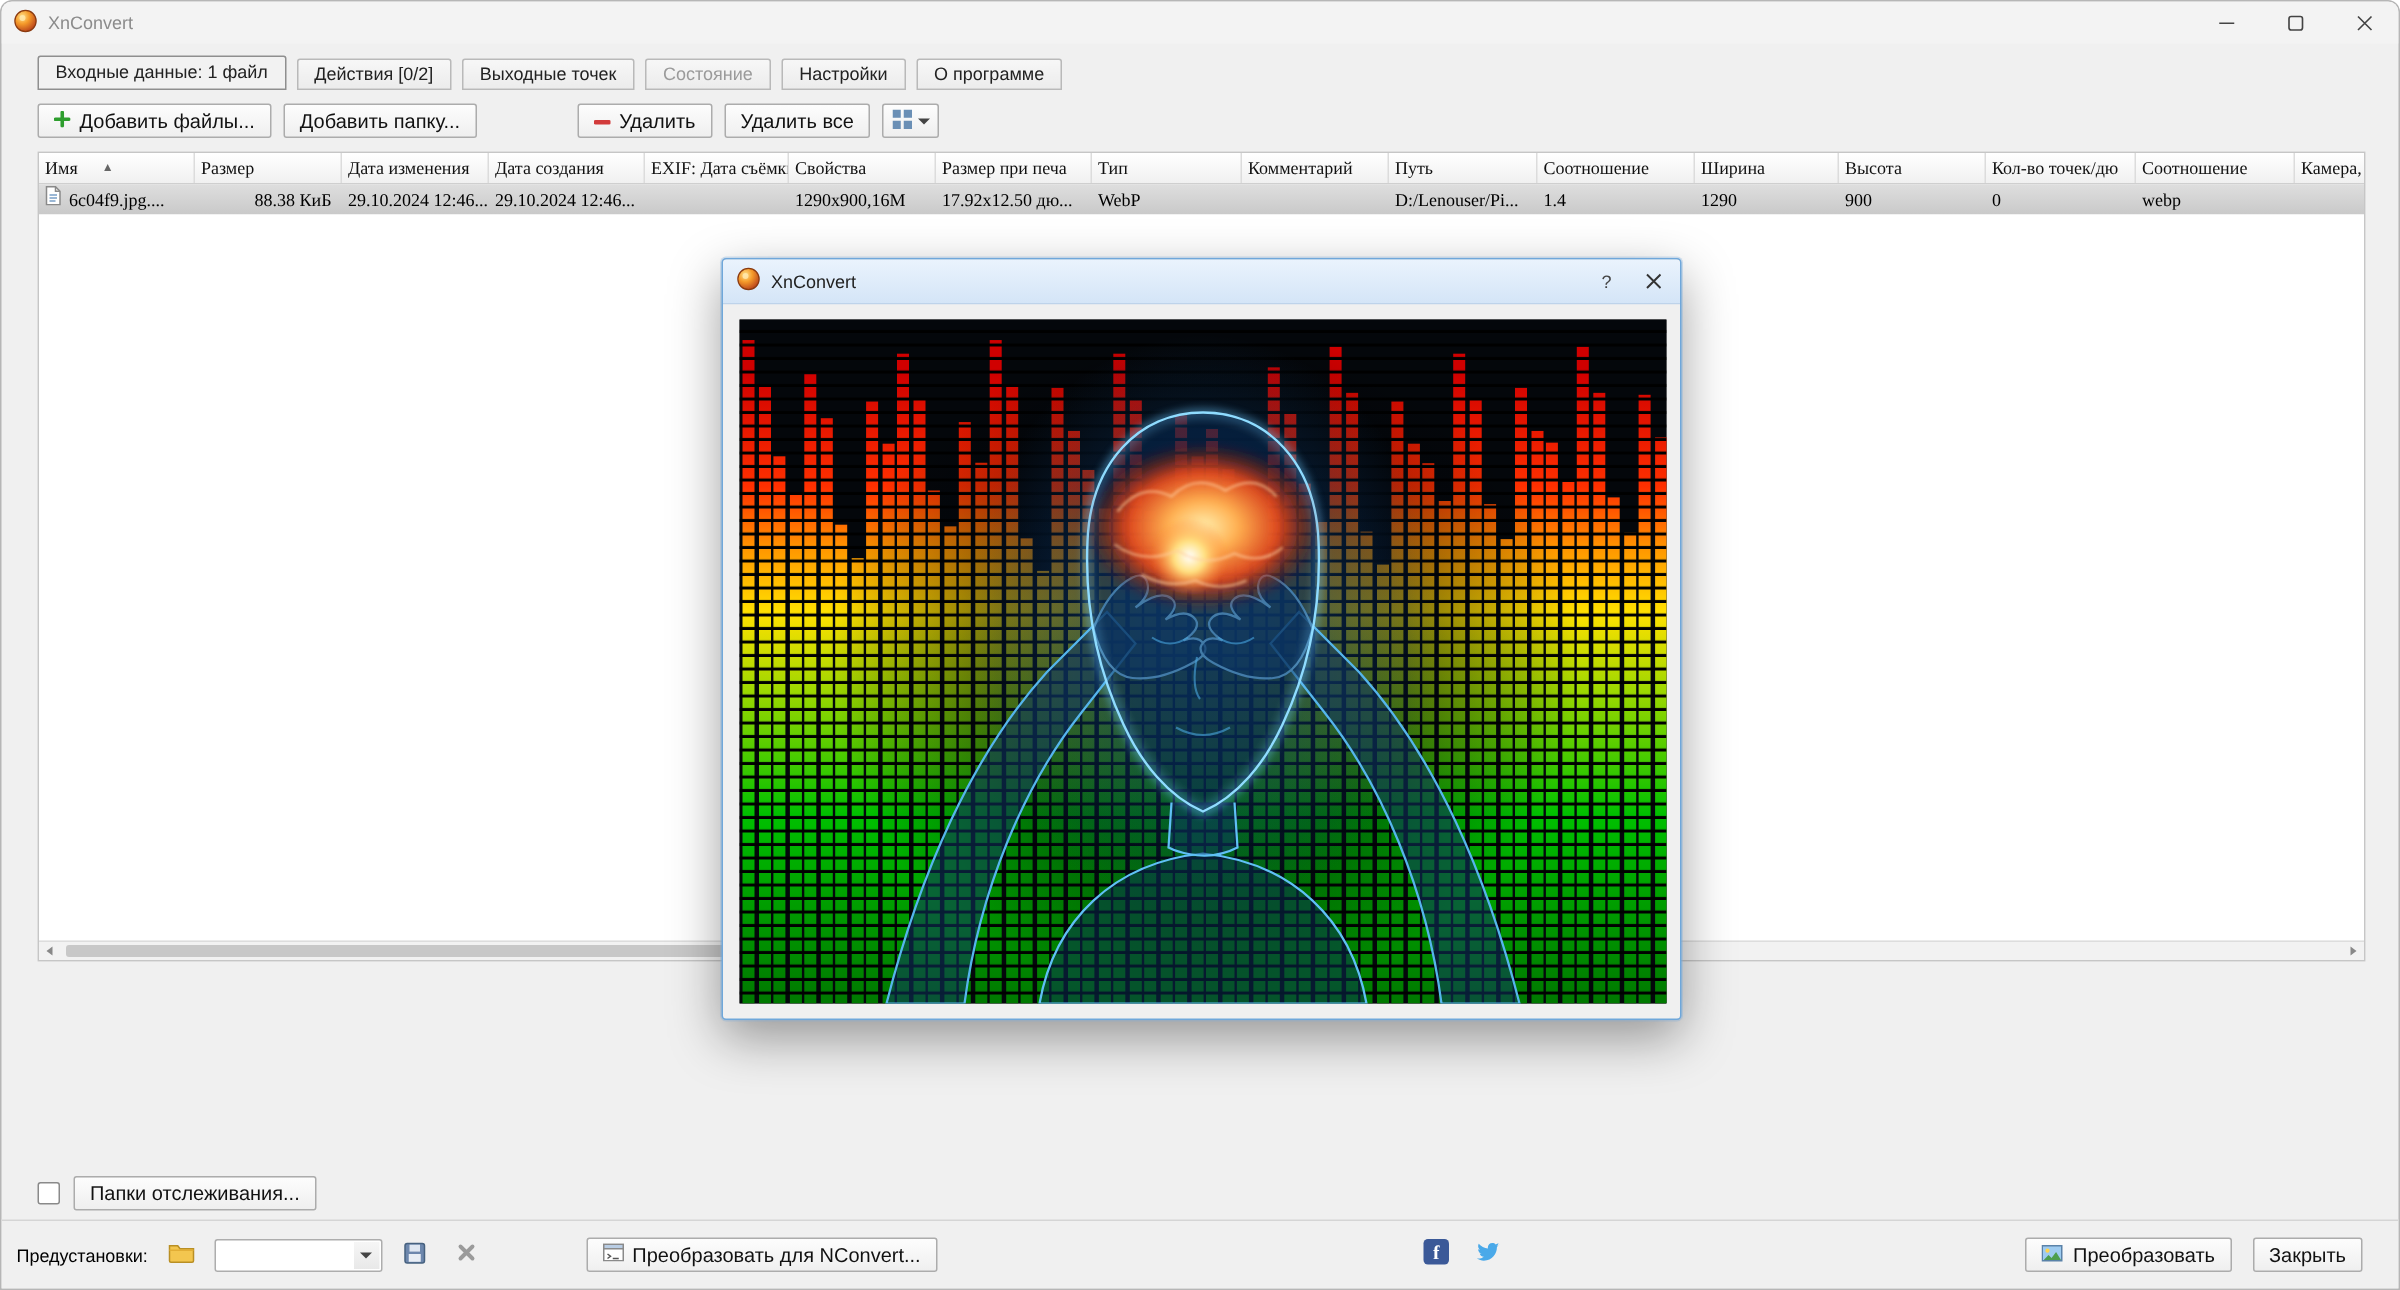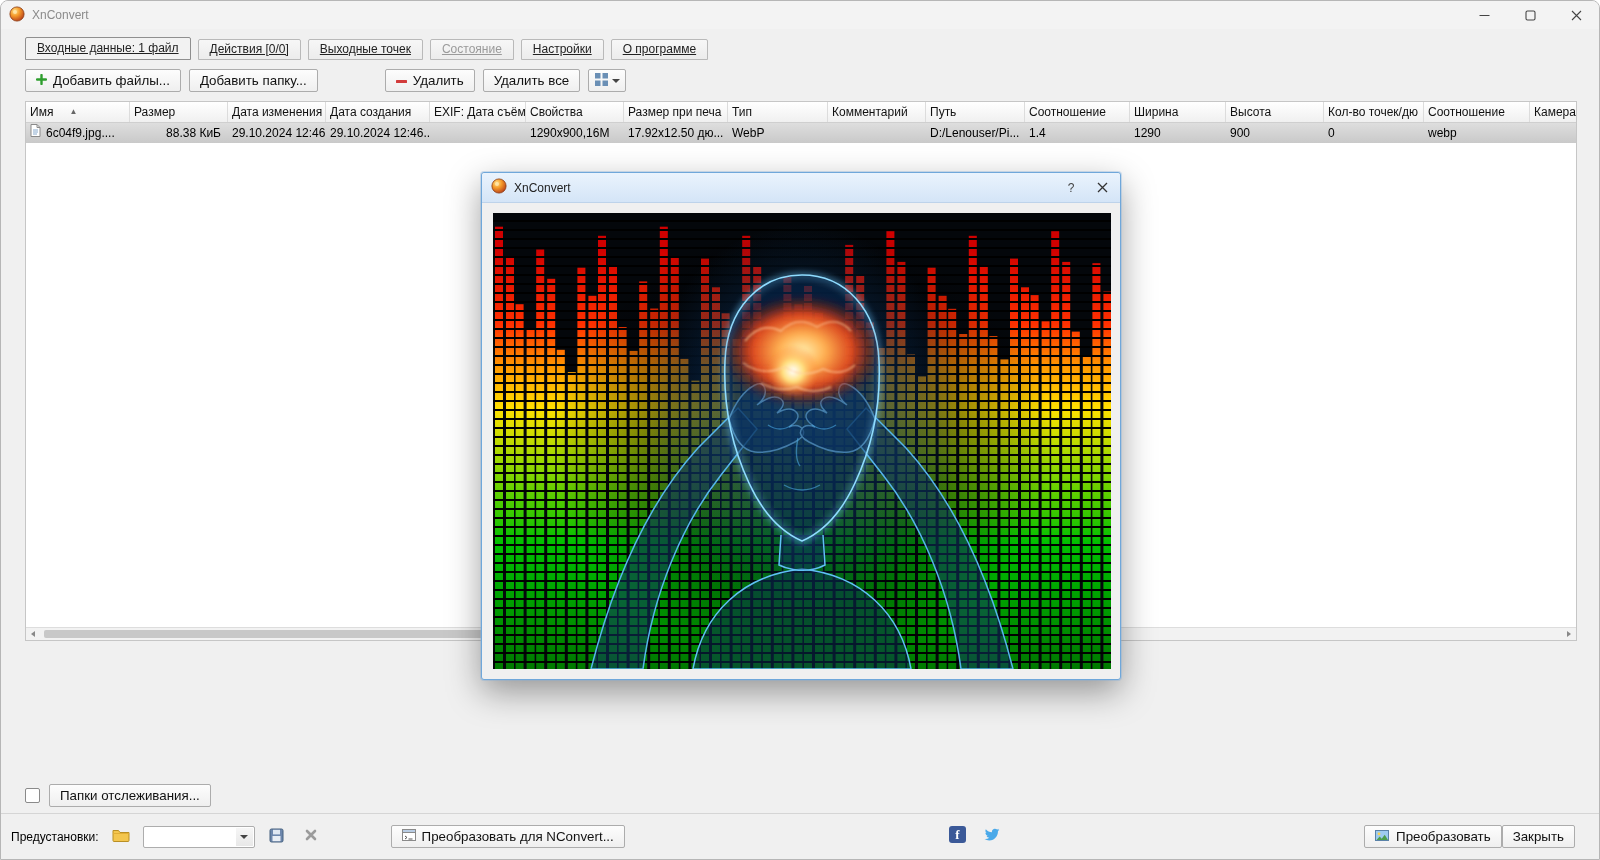--- a/index.html
+++ b/index.html
@@ -8,35 +8,35 @@
   .window { position:absolute; inset:0; background:#f0f0f0; border:1px solid #b6b6b6; border-radius:8px 8px 0 0; overflow:hidden; }
 
   
   .titlebar { position:absolute; left:0; top:0; right:0; height:28px; background:#f3f3f3; display:flex; align-items:center; padding-left:8px; gap:7px; }
   .titlebar .title { color:#8b8b8b; }
   .win-btns { position:absolute; right:0; top:0; height:28px; display:flex; }
   .win-btn { width:46px; height:28px; display:flex; align-items:center; justify-content:center; }
 
   
   .tabbar { position:absolute; left:24px; top:36px; height:23px; display:flex; align-items:flex-end; gap:7px; }
-  .tab { height:21px; line-height:19px; padding:0 11px; border:1px solid #b9b9b9; background:linear-gradient(#f7f7f7,#ececec); color:#222; white-space:nowrap; border-radius:2px 2px 0 0;text-decoration:underline; }
+  .tab { height:21px; line-height:19px; padding:0 11px; border:1px solid #b9b9b9; background:linear-gradient(#f7f7f7,#ececec); color:#222; white-space:nowrap; border-radius:2px 2px 0 0; }
   .tab.active { height:23px; line-height:21px; background:#f2f2f2; border-color:#8f8f8f; }
   .tab.disabled { color:#9a9a9a; }
 
   
   .toolbar { position:absolute; left:24px; top:68px; width:1552px; height:24px; display:flex; align-items:flex-start; gap:8px; }
   .btn { height:23px; border:1px solid #acacac; background:linear-gradient(#fdfdfd,#efefef); border-radius:2px; padding:0 10px; display:inline-flex; align-items:center; gap:6px; white-space:nowrap; color:#111; }
   .btn-remove { margin-left:59px; }
   .filter-input { margin-left:auto; width:530px; height:22px; border:1px solid #b5b5b5; border-radius:2px; background:#fff; padding:0 7px; font:inherit; color:#000; }
   .filter-input::placeholder { color:#9c9c9c; }
   .view-btn { width:38px; height:23px; border:1px solid #acacac; border-radius:2px; background:linear-gradient(#fdfdfd,#efefef); display:flex; align-items:center; justify-content:center; gap:4px; }
   .caret-down { width:0; height:0; border-left:4px solid transparent; border-right:4px solid transparent; border-top:4px solid #444; }
 
   
-  .table { position:absolute; left:24px; top:100px; width:1552px; height:540px; background:#fff; border:1px solid #c6c6c6; display:flex; flex-direction:column; }
+  .table { position:absolute; left:24px; top:100px; width:1552px; height:540px; background:#fff; border:1px solid #c6c6c6; display:flex; flex-direction:column;font-family:Liberation Serif, serif; }
   .thead { display:flex; height:21px; background:linear-gradient(#ffffff,#f0f0f0); border-bottom:1px solid #cfcfcf; flex:0 0 auto; }
   .th { border-right:1px solid #dcdcdc; padding:0 4px; line-height:20px; white-space:nowrap; overflow:hidden; color:#111; position:relative; }
   .sort-ind { font-size:8px; color:#666; margin-left:16px; vertical-align:top; }
   .trow { display:flex; height:20px; background:linear-gradient(#dedede,#c9c9c9); flex:0 0 auto; }
   .td { padding:0 4px; line-height:20px; white-space:nowrap; overflow:hidden; }
   .c0{width:104px}.c1{width:98px}.c2{width:98px}.c3{width:104px}.c4{width:96px}.c5{width:98px}.c6{width:104px}.c7{width:100px}.c8{width:98px}.c9{width:99px}.c10{width:105px}.c11{width:96px}.c12{width:98px}.c13{width:100px}.c14{width:106px}.c15{flex:1;border-right:none}
   .td.num { text-align:right; padding-right:7px; }
   .name-cell { display:flex; align-items:center; gap:5px; }
   .tfill { flex:1; background:#fff; }
   .hscroll { flex:0 0 13px; background:#f2f2f2; border-top:1px solid #ddd; position:relative; }
@@ -51,21 +51,21 @@
   .checkbox { width:15px; height:15px; background:#fff; border:1px solid #8a8a8a; border-radius:2px; }
 
   
   .bottombar { position:absolute; left:0; right:0; bottom:0; height:46px; background:#f0f0f0; border-top:1px solid #d5d5d5; }
   .bb-left { position:absolute; left:10px; top:0; height:100%; display:flex; align-items:center; gap:10px; }
   .icon-btn { width:24px; height:23px; display:flex; align-items:center; justify-content:center; border:1px solid transparent; border-radius:2px; }
   .combo { width:112px; height:22px; background:#fff; border:1px solid #adadad; border-radius:2px; position:relative; }
   .combo .arrow-zone { position:absolute; right:1px; top:1px; bottom:1px; width:17px; background:linear-gradient(#f6f6f6,#e8e8e8); display:flex; align-items:center; justify-content:center; }
   .export-btn { margin-left:58px; }
   .social { position:absolute; top:12px; display:flex; gap:17px; left:948px; }
-  .bb-right { position:absolute; right:24px; top:0; height:100%; display:flex; align-items:center; }
+  .bb-right { position:absolute; right:24px; top:0; height:100%; display:flex; align-items:center; gap:14px; }
 
   
   .dialog { position:absolute; left:480px; top:171px; width:640px; height:508px; background:#f0f0f0; border:1px solid #6fa7da; border-radius:3px; box-shadow:0 0 0 1px rgba(130,175,220,.35), 0 12px 34px rgba(0,0,0,.38); }
   .dlg-titlebar { height:30px; background:linear-gradient(#eaf3fd,#d4e5f7); border-bottom:1px solid #bed3ea; display:flex; align-items:center; gap:7px; padding:0 6px 0 9px; border-radius:3px 3px 0 0; }
   .dlg-title { color:#222; flex:1; }
   .dlg-btn { width:24px; height:22px; display:flex; align-items:center; justify-content:center; color:#444; border-radius:2px; }
   .dlg-body { padding:10px 11px; }
   .preview { width:618px; height:456px; display:block; background:#04070b; }
 </style>
 </head>
@@ -103,21 +103,21 @@
       <div class="win-btn">
             <svg width="11" height="11">
               <path d="M1 1 L10 10 M10 1 L1 10" stroke="#444" stroke-width="1.1"></path>
             </svg>
           </div>
     </div>
   </div>
 
   <div class="tabbar">
     <div class="tab active"><span>Входные данные: 1 файл</span></div>
-    <div class="tab"><span>Действия [0/0]</span></div>
+    <div class="tab"><span>Действия [0/2]</span></div>
     <div class="tab"><span>Выходные точек</span></div>
     <div class="tab disabled"><span>Состояние</span></div>
     <div class="tab"><span>Настройки</span></div>
     <div class="tab"><span>О программе</span></div>
   </div>
 
   <div class="toolbar">
     <button class="btn">
       <span><svg width="11" height="11">
               <path d="M5.5 1 V10 M1 5.5 H10" stroke="#2e9e2e" stroke-width="2.4" stroke-linecap="round"></path>

